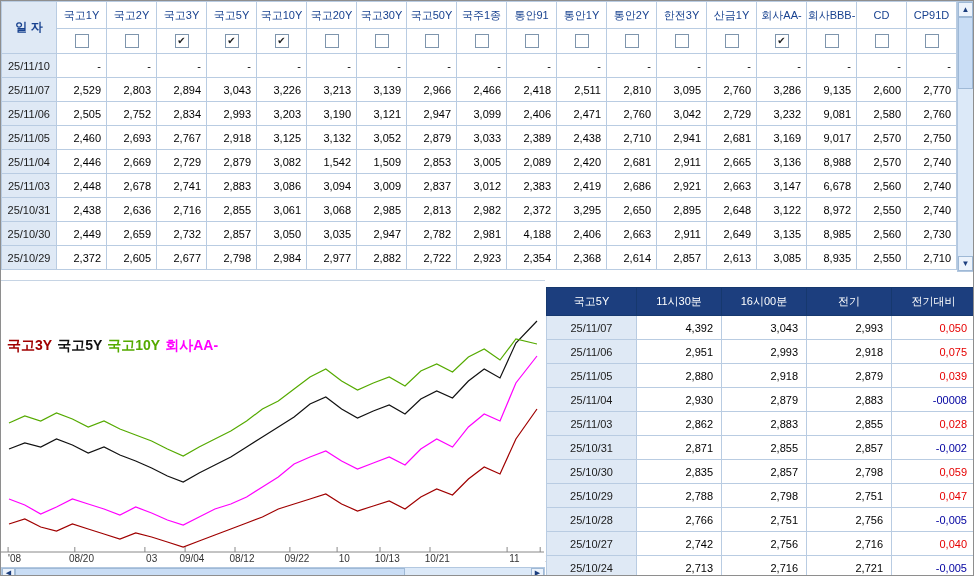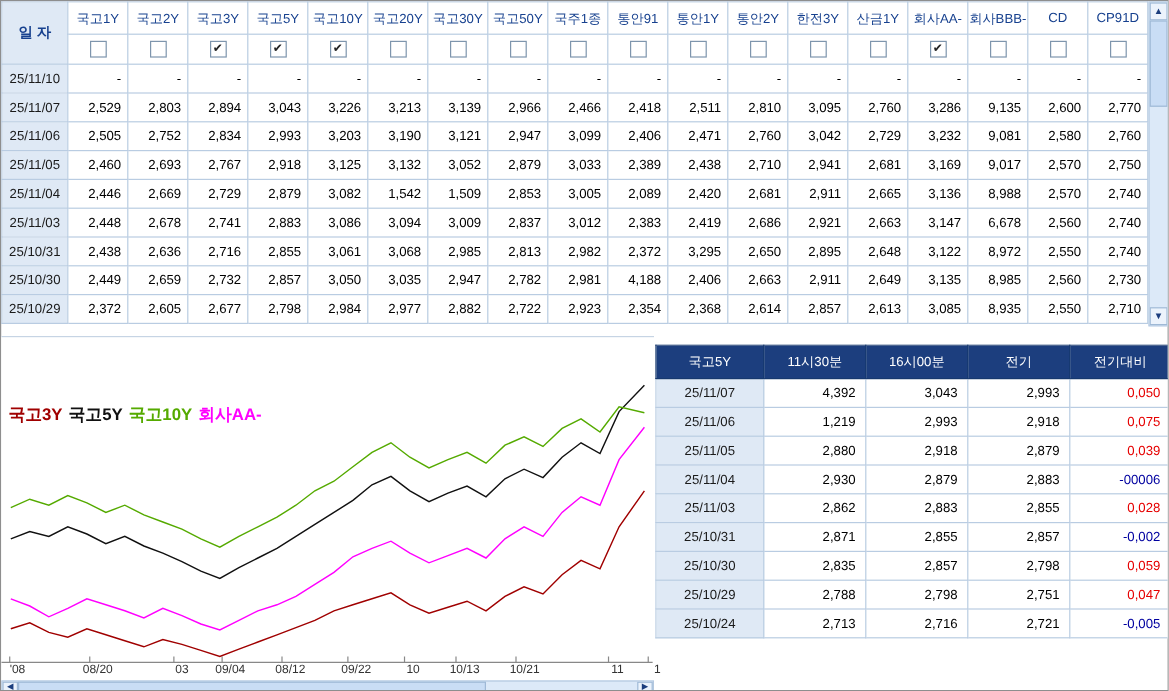--- a/index.html
+++ b/index.html
@@ -415,38 +415,38 @@
       <tbody id="rt-body">
           <tr>
             <td class="rt-date">25/11/07</td>
             <td class="rt-val">4,392</td>
             <td class="rt-val">3,043</td>
             <td class="rt-val">2,993</td>
             <td class="rt-chg" style="color:#e60000">0,050</td>
           </tr>
           <tr>
             <td class="rt-date">25/11/06</td>
-            <td class="rt-val">1,219</td>
+            <td class="rt-val">2,951</td>
             <td class="rt-val">2,993</td>
             <td class="rt-val">2,918</td>
             <td class="rt-chg" style="color:#e60000">0,075</td>
           </tr>
           <tr>
             <td class="rt-date">25/11/05</td>
             <td class="rt-val">2,880</td>
             <td class="rt-val">2,918</td>
             <td class="rt-val">2,879</td>
             <td class="rt-chg" style="color:#e60000">0,039</td>
           </tr>
           <tr>
             <td class="rt-date">25/11/04</td>
             <td class="rt-val">2,930</td>
             <td class="rt-val">2,879</td>
             <td class="rt-val">2,883</td>
-            <td class="rt-chg" style="color:#0000a0">-00006</td>
+            <td class="rt-chg" style="color:#0000a0">-00008</td>
           </tr>
           <tr>
             <td class="rt-date">25/11/03</td>
             <td class="rt-val">2,862</td>
             <td class="rt-val">2,883</td>
             <td class="rt-val">2,855</td>
             <td class="rt-chg" style="color:#e60000">0,028</td>
           </tr>
           <tr>
             <td class="rt-date">25/10/31</td>
@@ -463,20 +463,34 @@
             <td class="rt-chg" style="color:#e60000">0,059</td>
           </tr>
           <tr>
             <td class="rt-date">25/10/29</td>
             <td class="rt-val">2,788</td>
             <td class="rt-val">2,798</td>
             <td class="rt-val">2,751</td>
             <td class="rt-chg" style="color:#e60000">0,047</td>
           </tr>
           <tr>
+            <td class="rt-date">25/10/28</td>
+            <td class="rt-val">2,766</td>
+            <td class="rt-val">2,751</td>
+            <td class="rt-val">2,756</td>
+            <td class="rt-chg" style="color:#0000a0">-0,005</td>
+          </tr>
+          <tr>
+            <td class="rt-date">25/10/27</td>
+            <td class="rt-val">2,742</td>
+            <td class="rt-val">2,756</td>
+            <td class="rt-val">2,716</td>
+            <td class="rt-chg" style="color:#e60000">0,040</td>
+          </tr>
+          <tr>
             <td class="rt-date">25/10/24</td>
             <td class="rt-val">2,713</td>
             <td class="rt-val">2,716</td>
             <td class="rt-val">2,721</td>
             <td class="rt-chg" style="color:#0000a0">-0,005</td>
           </tr>
         </tbody>
     </table>
   </div>
 

